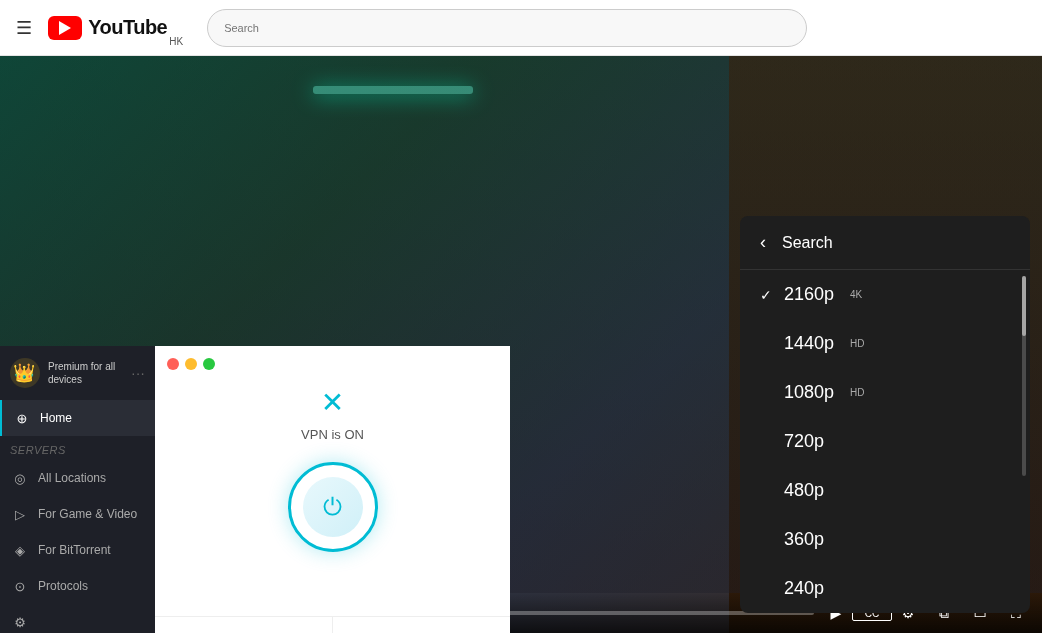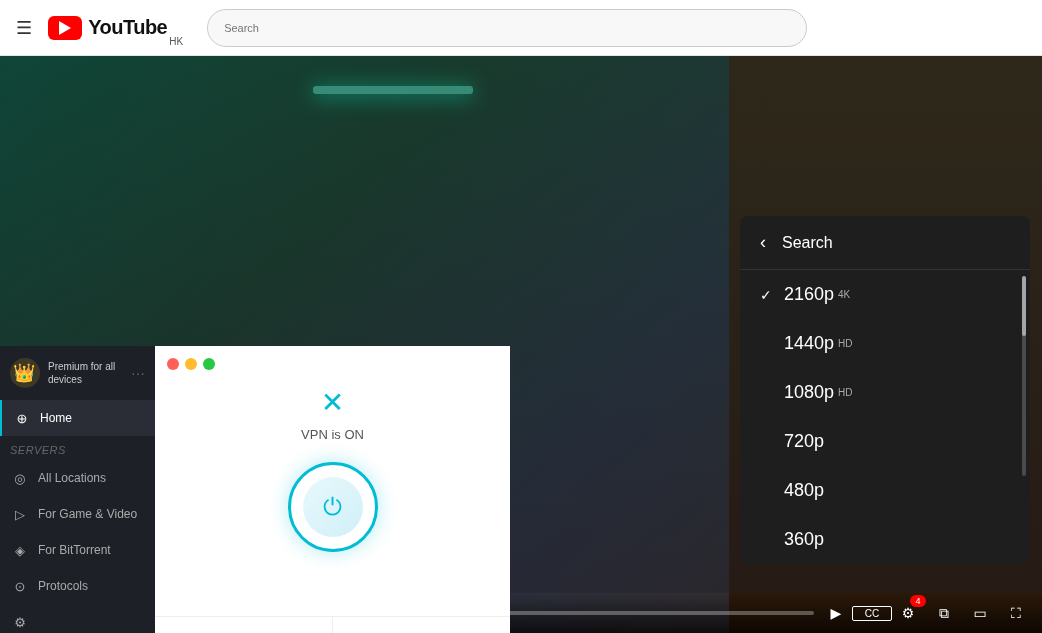--- a/index.html
+++ b/index.html
@@ -208,21 +208,21 @@
       font-size: 14px;
       flex-shrink: 0;
     }
     .quality-label {
       font-size: 18px;
       color: #fff;
     }
     .quality-badge {
       font-size: 10px;
       color: #aaa;
-      margin-left: 4px;
+      margin-left: 16px;
       vertical-align: super;
     }
     .quality-scrollbar {
       position: absolute;
       right: 4px;
       top: 60px;
       width: 4px;
       height: 200px;
       background: rgba(255,255,255,0.2);
       border-radius: 2px;
@@ -462,20 +462,24 @@
       <span class="quality-check"></span>
       <span class="quality-label">720p</span>
     </div>
     <div class="quality-item">
       <span class="quality-check"></span>
       <span class="quality-label">480p</span>
     </div>
     <div class="quality-item">
       <span class="quality-check"></span>
       <span class="quality-label">360p</span>
+    </div>
+    <div class="quality-item">
+      <span class="quality-check"></span>
+      <span class="quality-label">240p</span>
     </div>
     <div class="quality-scrollbar">
       <div class="quality-scrollbar-thumb"></div>
     </div>
   </div>
 
   <div class="vpn-app">
 
     <div class="vpn-sidebar">
       <div class="vpn-sidebar-header">

